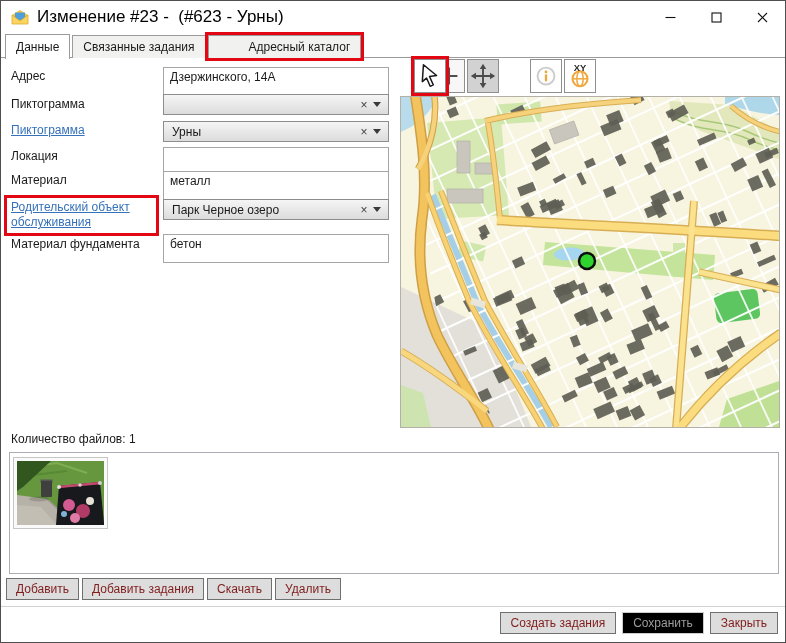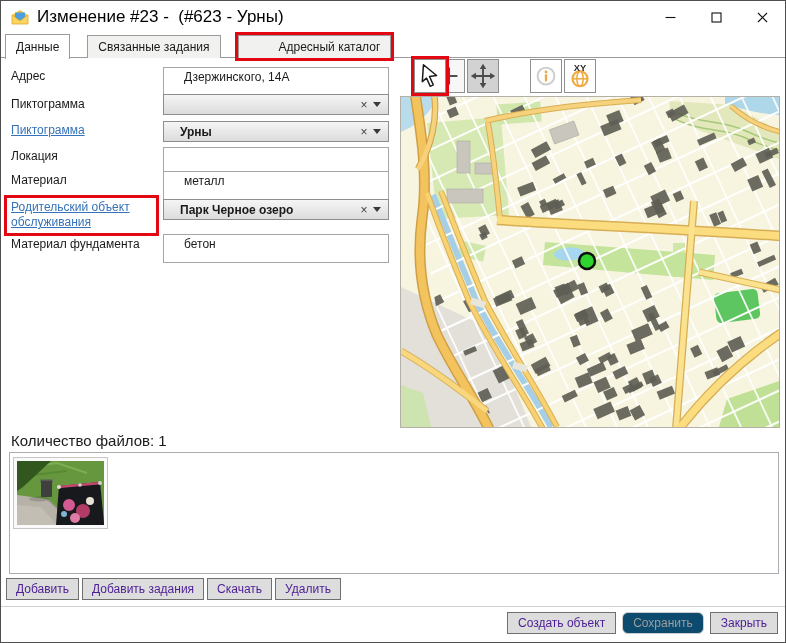--- a/index.html
+++ b/index.html
@@ -6,47 +6,47 @@
   .window{position:relative;width:784px;height:641px;background:#ffffff;border:1px solid #4f4f4f;overflow:hidden;font-size:12px;color:#1a1a1a;}
   
   .titlebar{position:absolute;left:0;top:0;right:0;height:32px;background:#ffffff;display:flex;align-items:center;}
   .titlebar .appicon{margin-left:10px;display:flex;}
   .titlebar .title{margin-left:8px;font-size:17px;white-space:pre;color:#000;}
   .wincontrols{position:absolute;right:0;top:0;height:32px;display:flex;}
   .winbtn{width:46px;height:32px;display:flex;align-items:center;justify-content:center;background:transparent;border:none;padding:0;cursor:default;}
   
   .tabline{position:absolute;left:0;top:56px;width:100%;height:1px;background:#9b9b9b;}
   .tabs{position:absolute;left:4px;top:33px;display:flex;}
-  .tab{position:relative;top:1px;height:22px;display:inline-flex;align-items:center;padding:0 10px;border:1px solid #9b9b9b;border-bottom:none;background:#f1f1f0;margin-right:17px;z-index:1;justify-content:flex-end;}
+  .tab{position:relative;top:1px;height:22px;display:inline-flex;align-items:center;padding:0 10px;border:1px solid #9b9b9b;border-bottom:none;background:#f1f1f0;margin-right:2px;z-index:1;justify-content:flex-end;}
   .tab.active{top:0;height:24px;background:#ffffff;z-index:2;}
   .tab.redbox{outline:3px solid #e30613;z-index:3;padding-left:40px;}
   
   .flabel{position:absolute;left:10px;width:148px;line-height:15px;}
   .flink{color:#3672b9;text-decoration:underline;cursor:pointer;}
-  .tinput{position:absolute;left:162px;width:226px;height:29px;border:1px solid #a6a6a6;background:#fff;box-sizing:border-box;padding:0 20px;line-height:18px;overflow:hidden;white-space:nowrap;}
+  .tinput{position:absolute;left:162px;width:226px;height:29px;border:1px solid #a6a6a6;background:#fff;box-sizing:border-box;padding:0 6px;line-height:18px;overflow:hidden;white-space:nowrap;}
   .combo{position:absolute;left:162px;width:226px;height:21px;border:1px solid #8d8d8d;background:linear-gradient(#f5f5f5,#dcdcdc);box-sizing:border-box;display:flex;align-items:center;}
-  .combo .val{flex:1;padding-left:16px;overflow:hidden;white-space:nowrap;font-weight:bold;}
+  .combo .val{flex:1;padding-left:8px;overflow:hidden;white-space:nowrap;}
   .combo-x{width:18px;text-align:center;color:#444;font-size:12px;}
   .combo-x::before{content:"\00D7";}
   .combo-arrow{width:0;height:0;border-left:4px solid transparent;border-right:4px solid transparent;border-top:5px solid #3a3a3a;margin-right:7px;}
   .redframe{position:absolute;border:3px solid #e30613;pointer-events:none;z-index:5;}
   
   .tool{position:absolute;top:58px;width:32px;height:34px;border:1px solid #8f8f8f;background:#f7f7f7;padding:0;display:flex;align-items:center;justify-content:center;box-sizing:border-box;}
   .tool.white{background:#ffffff;margin-left:16px;}
   .tool.pressed{background:#d2d2d2;}
   .tool.redbox{outline:3px solid #e30613;z-index:4;}
   
   .mapwrap{position:absolute;left:399px;top:95px;width:378px;height:330px;border:1px solid #b3b0a8;box-sizing:content-box;}
   
-  .fileslabel{position:absolute;left:10px;top:431px;font-size:15px;}
+  .fileslabel{position:absolute;left:10px;top:431px;font-size:12px;}
   .filesbox{position:absolute;left:8px;top:451px;width:768px;height:120px;border:1px solid #abadb3;background:#fff;}
   .thumb{position:absolute;left:3px;top:4px;width:87px;height:64px;border:1px solid #c6c6c6;background:#fafafa;padding:3px;}
   .filebtns{position:absolute;left:5px;top:577px;display:flex;gap:3px;}
-  .btn{font-family:"Liberation Sans",sans-serif;font-size:12px;color:#4c1d95;background:#dddddd;border:1px solid #707070;padding:3px 9px;cursor:default;}
-  .btn[disabled]{background:#0c4a6e;border-color:#cdcdcd;color:#9d9d9d;border-radius:6px;}
+  .btn{font-family:"Liberation Sans",sans-serif;font-size:12px;color:#7f1d1d;background:#dddddd;border:1px solid #707070;padding:3px 9px;cursor:default;}
+  .btn[disabled]{background:#000000;border-color:#cdcdcd;color:#9d9d9d;}
   .sep{position:absolute;left:0;top:605px;width:100%;height:1px;background:#d2d2d2;}
   .footer{position:absolute;right:7px;top:611px;display:flex;gap:6px;}
   .footer .btn{padding:3px 10px;}
 </style>
 </head>
 <body>
 
 <div class="window">
 
   <div class="titlebar">
@@ -396,18 +396,18 @@
   <div class="filebtns">
     <button class="btn">Добавить</button>
     <button class="btn">Добавить задания</button>
     <button class="btn">Скачать</button>
     <button class="btn">Удалить</button>
   </div>
 
   <div class="sep"></div>
 
   <div class="footer">
-    <button class="btn">Создать объект</button>
+    <button class="btn">Создать задания</button>
     <button class="btn" disabled="">Сохранить</button>
     <button class="btn">Закрыть</button>
   </div>
 
 </div>
 
 </body></html>

